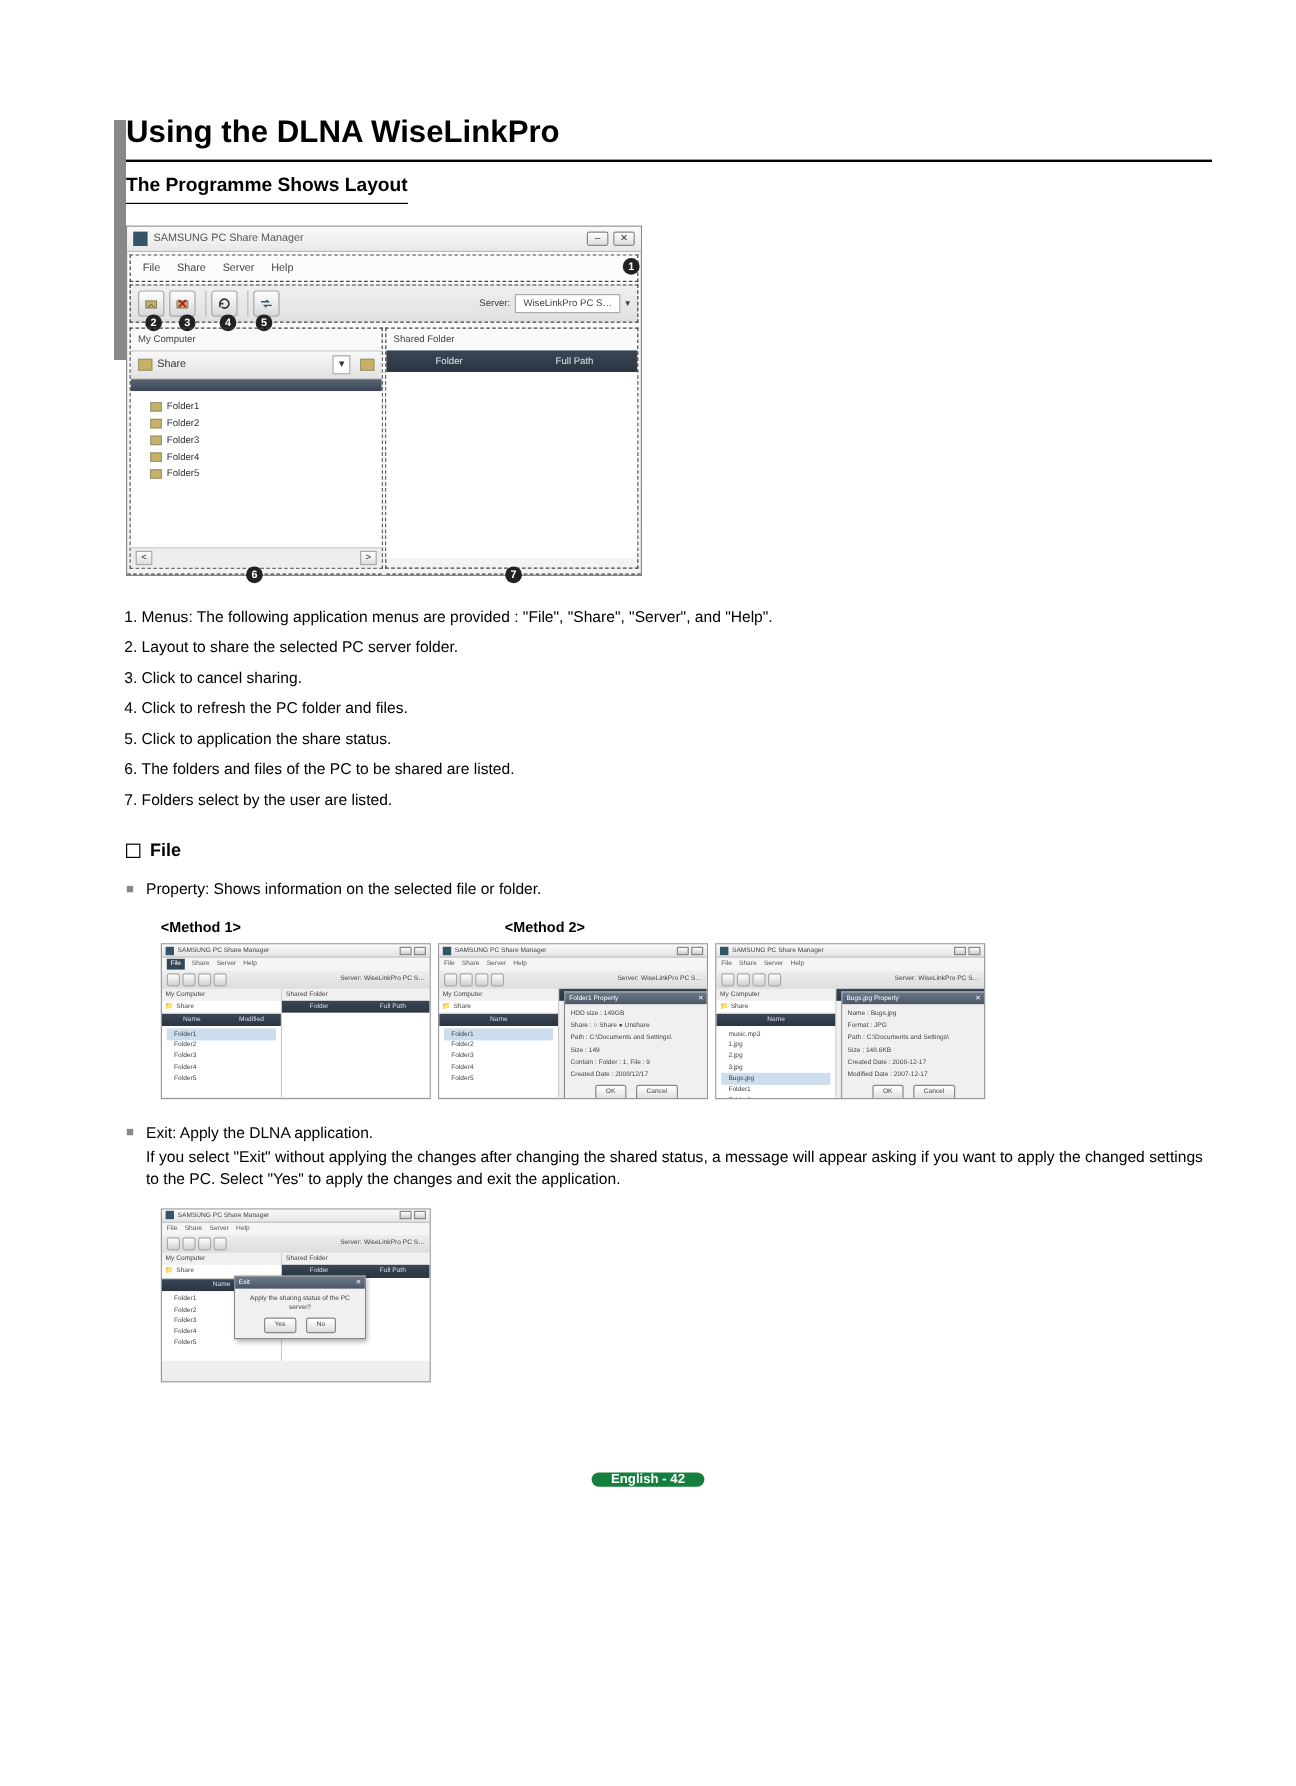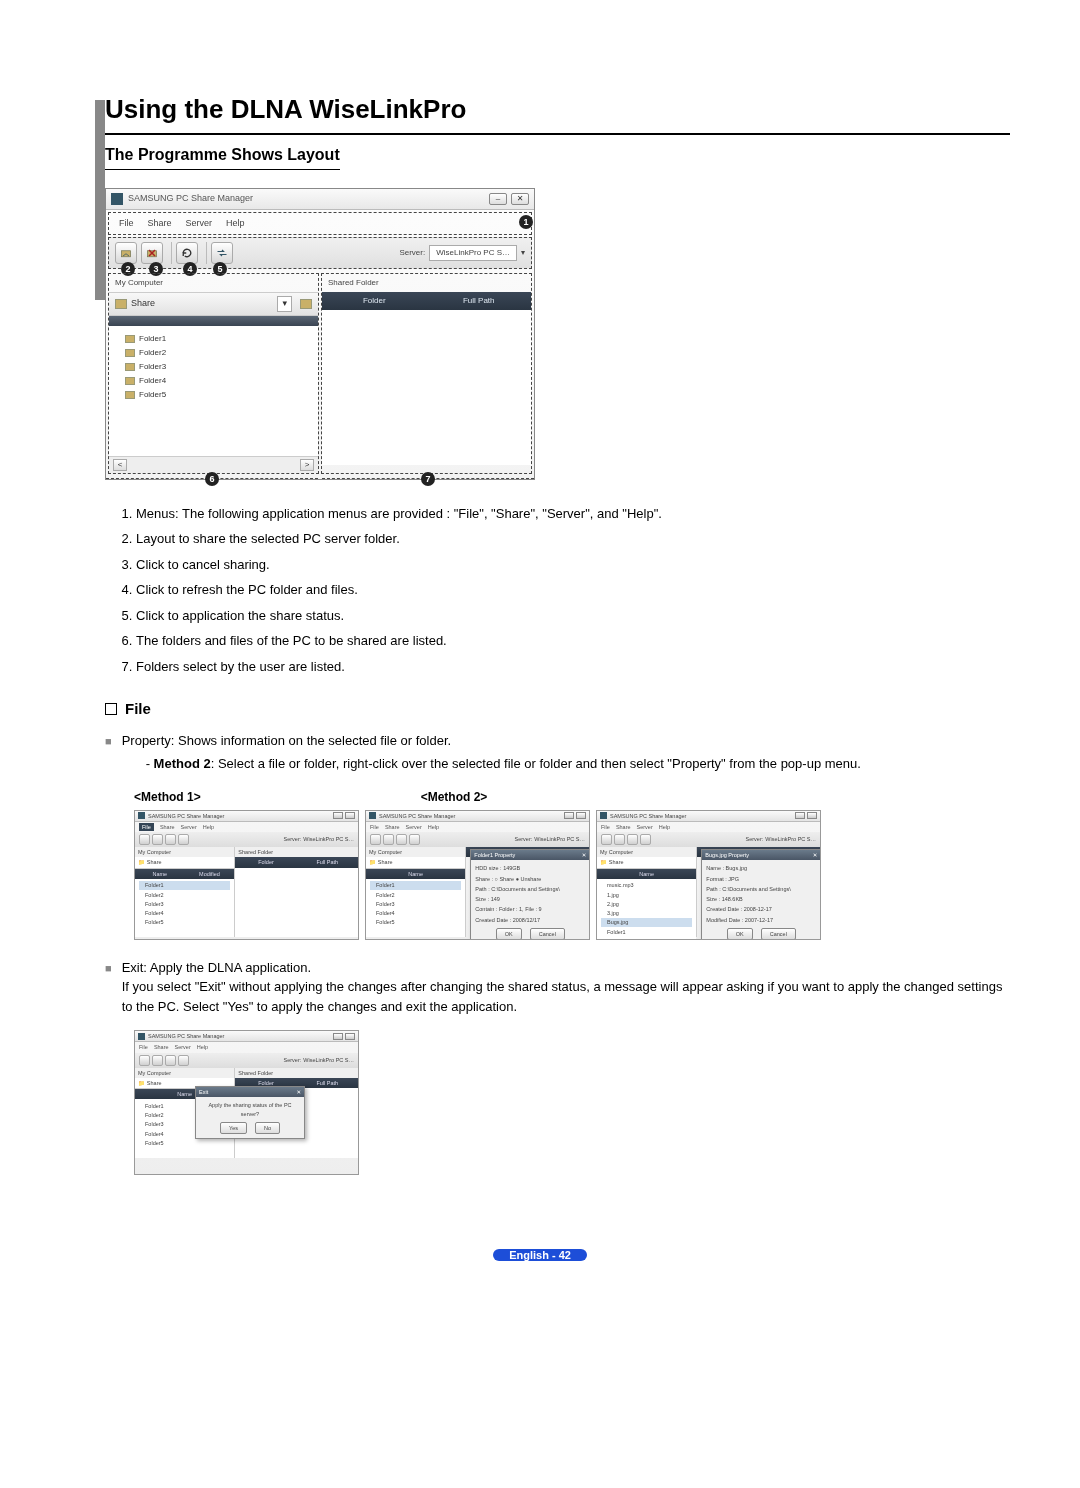--- a/index.html
+++ b/index.html
@@ -147,21 +147,21 @@
     border-top: 1.5px dashed #444;
     position: relative;
     margin-top: 2px;
   }
   .panel-right .body { background: #fff; height: 155px; }
   ol.feature-list {
     margin-left: 48px;
     margin-bottom: 22px;
     font-size: 13px;
   }
-  ol.feature-list li { margin-bottom: 6px; margin-left: 18px; }
+  ol.feature-list li { margin-bottom: 6px; }
   .section-heading {
     margin-left: 35px;
     margin-bottom: 10px;
     font-size: 15px;
     font-weight: bold;
     display: flex;
     align-items: center;
     gap: 8px;
   }
   .section-heading .sq { width: 12px; height: 12px; border: 1.5px solid #000; }
@@ -228,21 +228,21 @@
   .dialog .dtitle { background: linear-gradient(#6a7a8a,#4a5666); color: #fff; padding: 1px 3px; display: flex; justify-content: space-between; }
   .dialog .dbody { padding: 4px; background: #f0f0f0; }
   .dialog .drow { display: flex; gap: 10px; margin-bottom: 2px; }
   .dialog .dbtns { display: flex; justify-content: center; gap: 8px; margin-top: 4px; }
   .dialog .dbtn { background: linear-gradient(#fff,#ddd); border: 1px solid #888; padding: 1px 8px; border-radius: 2px; }
   .footer {
     text-align: center;
     margin-top: 70px;
   }
   .footer span.pill {
-    background: #1d4ed8;
+    background: #15803d;
     color: #fff;
     padding: 0 16px;
     border-radius: 10px;
     font-size: 11px;
     font-weight: bold;
   }
   .pos-rel { position: relative; }
 </style>
 </head>
 <body>
@@ -382,21 +382,20 @@
 <div class="section-heading">
   <span class="sq"></span>
   <span>File</span>
 </div>
 
 <div class="sub-list">
   <div class="sub-item">
     <span class="sqmark">■</span>
     <div class="body">
       <span>Property: Shows information on the selected file or folder.</span>
-      <div class="method-line">- <b>Method 2</b>: <span>Select a file or folder, right-click over the selected file or folder and then select "Property" from the pop-up menu.</span></div>
     </div>
   </div>
 </div>
 
 <div class="method-labels">
   <span>&lt;Method 1&gt;</span>
   <span>&lt;Method 2&gt;</span>
 </div>
 
 

